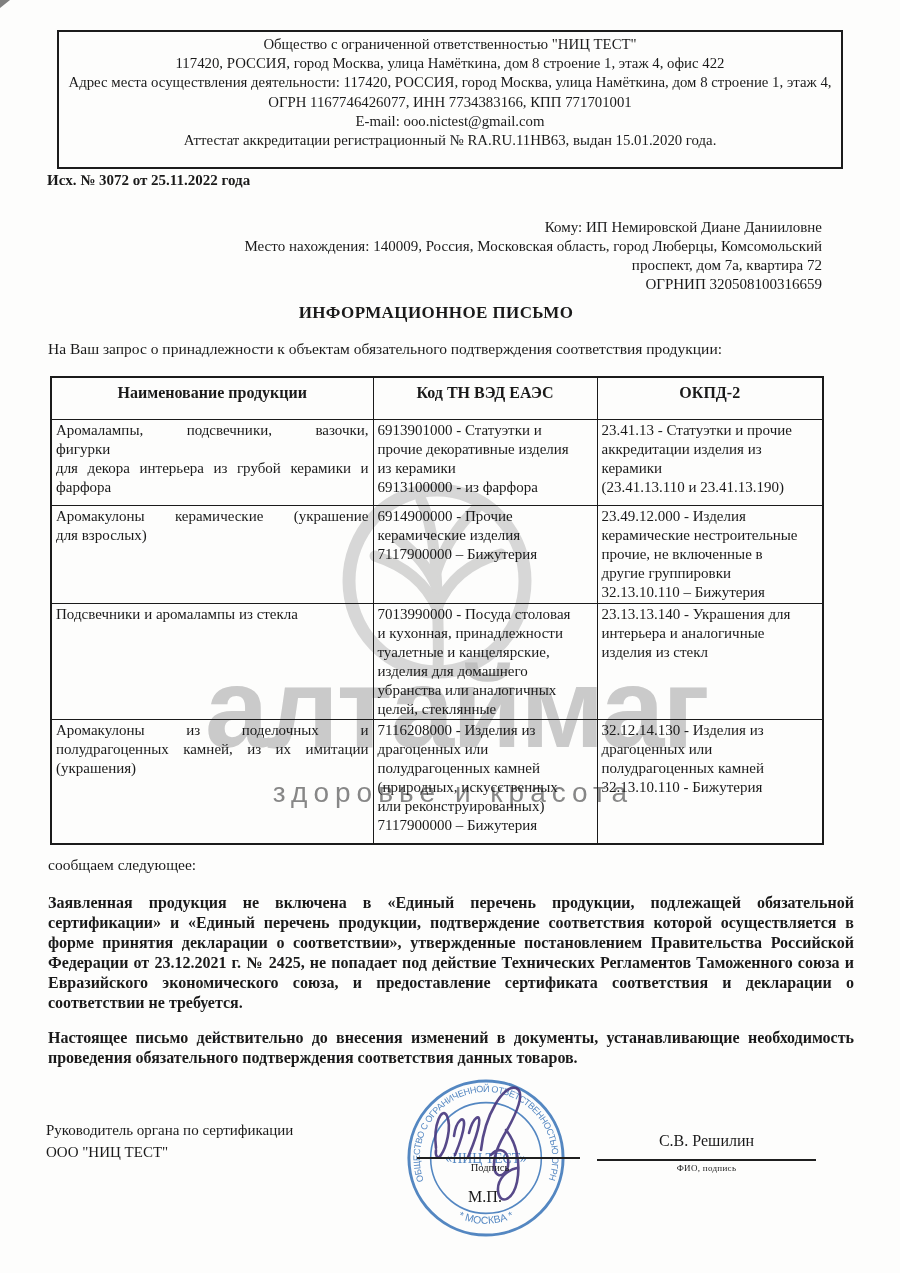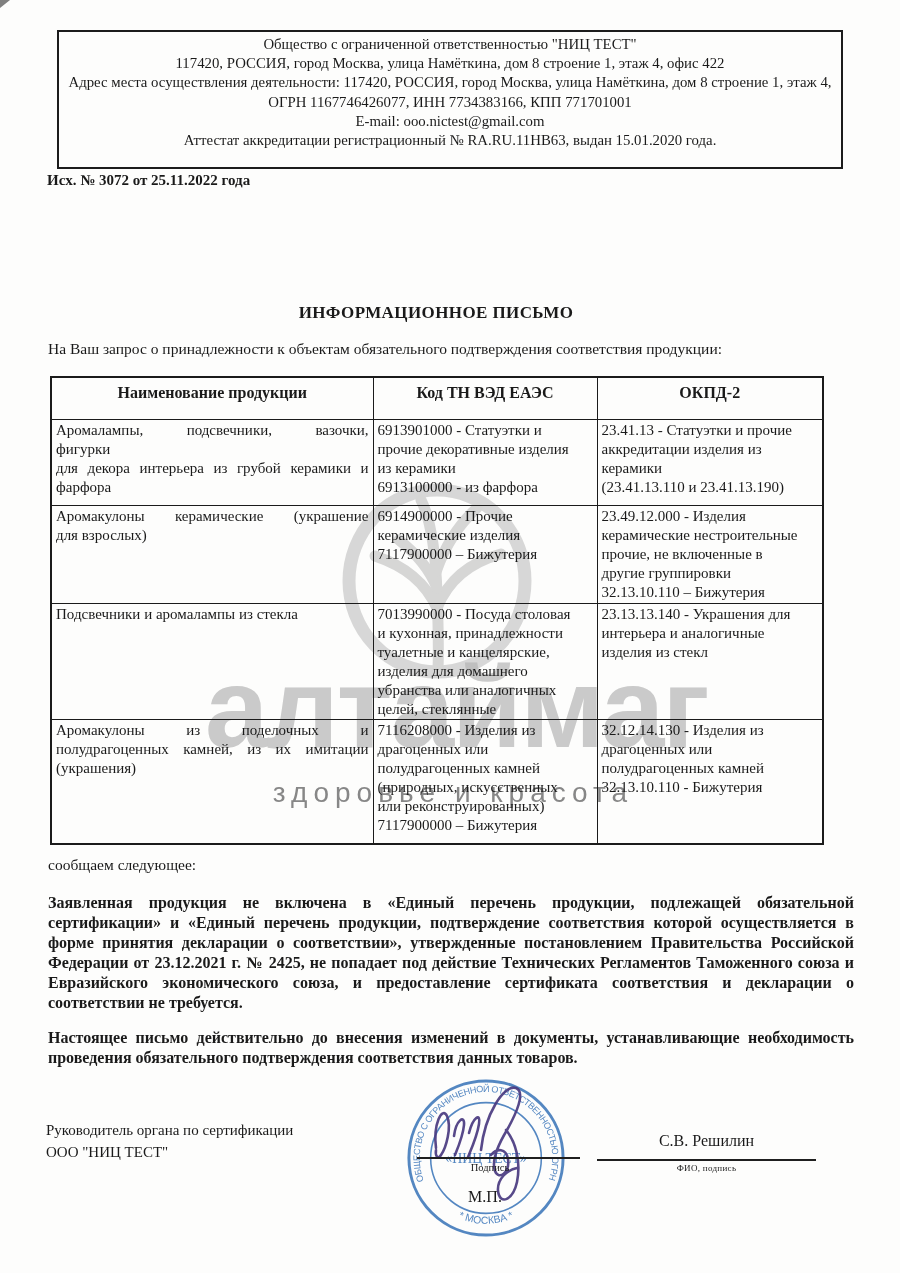--- a/index.html
+++ b/index.html
@@ -100,20 +100,26 @@
     <div>Общество с ограниченной ответственностью "НИЦ ТЕСТ"</div>
     <div>117420, РОССИЯ, город Москва, улица Намёткина, дом 8 строение 1, этаж 4, офис 422</div>
     <div>Адрес места осуществления деятельности: 117420, РОССИЯ, город Москва, улица Намёткина, дом 8 строение 1, этаж 4,</div>
     <div>ОГРН 1167746426077, ИНН 7734383166, КПП 771701001</div>
     <div>E-mail: ooo.nictest@gmail.com</div>
     <div>Аттестат аккредитации регистрационный № RA.RU.11НВ63, выдан 15.01.2020 года.</div>
   </div>
 
   <div class="abs ref">Исх. № 3072 от 25.11.2022 года</div>
 
+  <div class="abs recipient">
+    <div>Кому: ИП Немировской Диане Данииловне</div>
+    <div>Место нахождения: 140009, Россия, Московская область, город Люберцы, Комсомольский</div>
+    <div>проспект, дом 7а, квартира 72</div>
+    <div>ОГРНИП 320508100316659</div>
+  </div>
 
   <div class="abs title">ИНФОРМАЦИОННОЕ ПИСЬМО</div>
   <div class="abs intro">На Ваш запрос о принадлежности к объектам обязательного подтверждения соответствия продукции:</div>
 
   <table class="products">
     <colgroup>
       <col style="width:322px">
         <col style="width:224px">
         <col style="width:226px">
     </colgroup>

